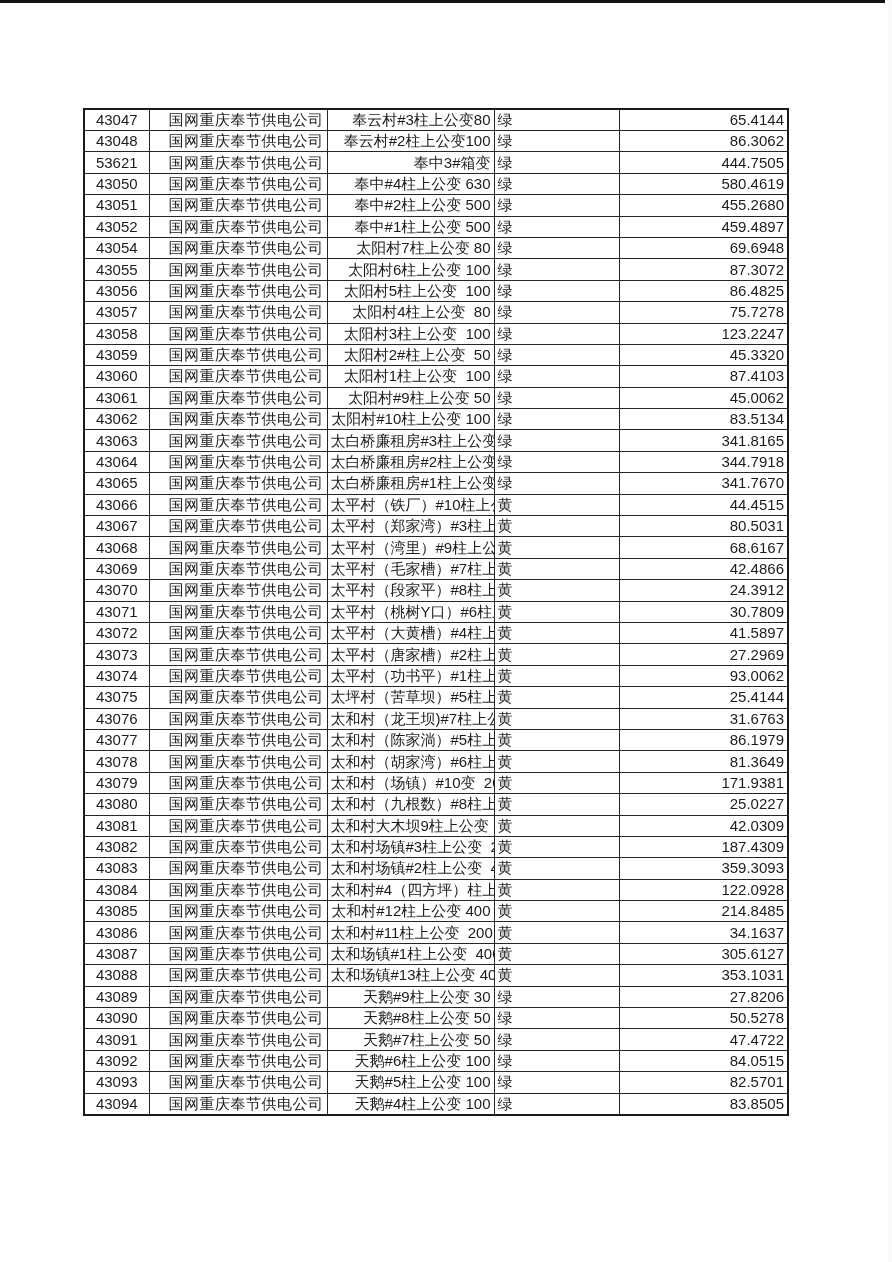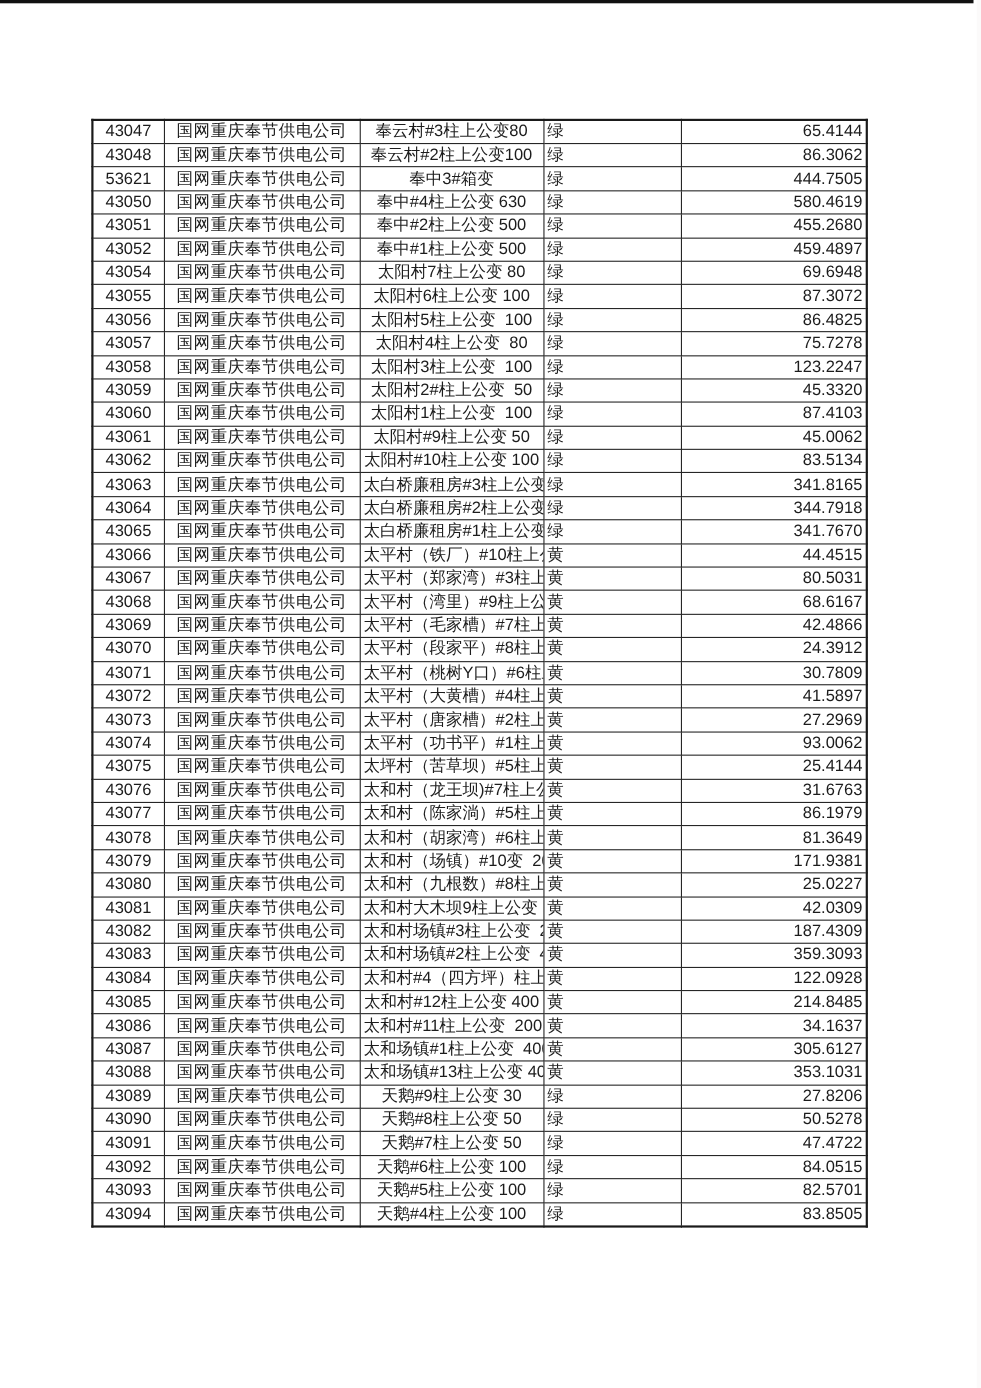--- a/index.html
+++ b/index.html
@@ -38,22 +38,22 @@
     border: 1px solid #262626;
     padding: 0 3px;
     font-size: 15px;
     line-height: 20px;
     color: #1c1c1c;
     overflow: hidden;
     white-space: pre;
     vertical-align: middle;
   }
   td.c-id    { text-align: center; padding: 0 2px; }
-  td.c-co    { text-align: center; letter-spacing: 0.5px; }
-  td.c-dev   { text-align: center; }
+  td.c-co    { text-align: right; letter-spacing: 0.5px; }
+  td.c-dev   { text-align: right; }
   td.c-stat  { text-align: left; }
   td.c-val   { text-align: right; }
 </style>
 </head>
 <body>
 
 <div class="page">
   <div class="top-bar"></div>
   <div class="right-edge"></div>
 

